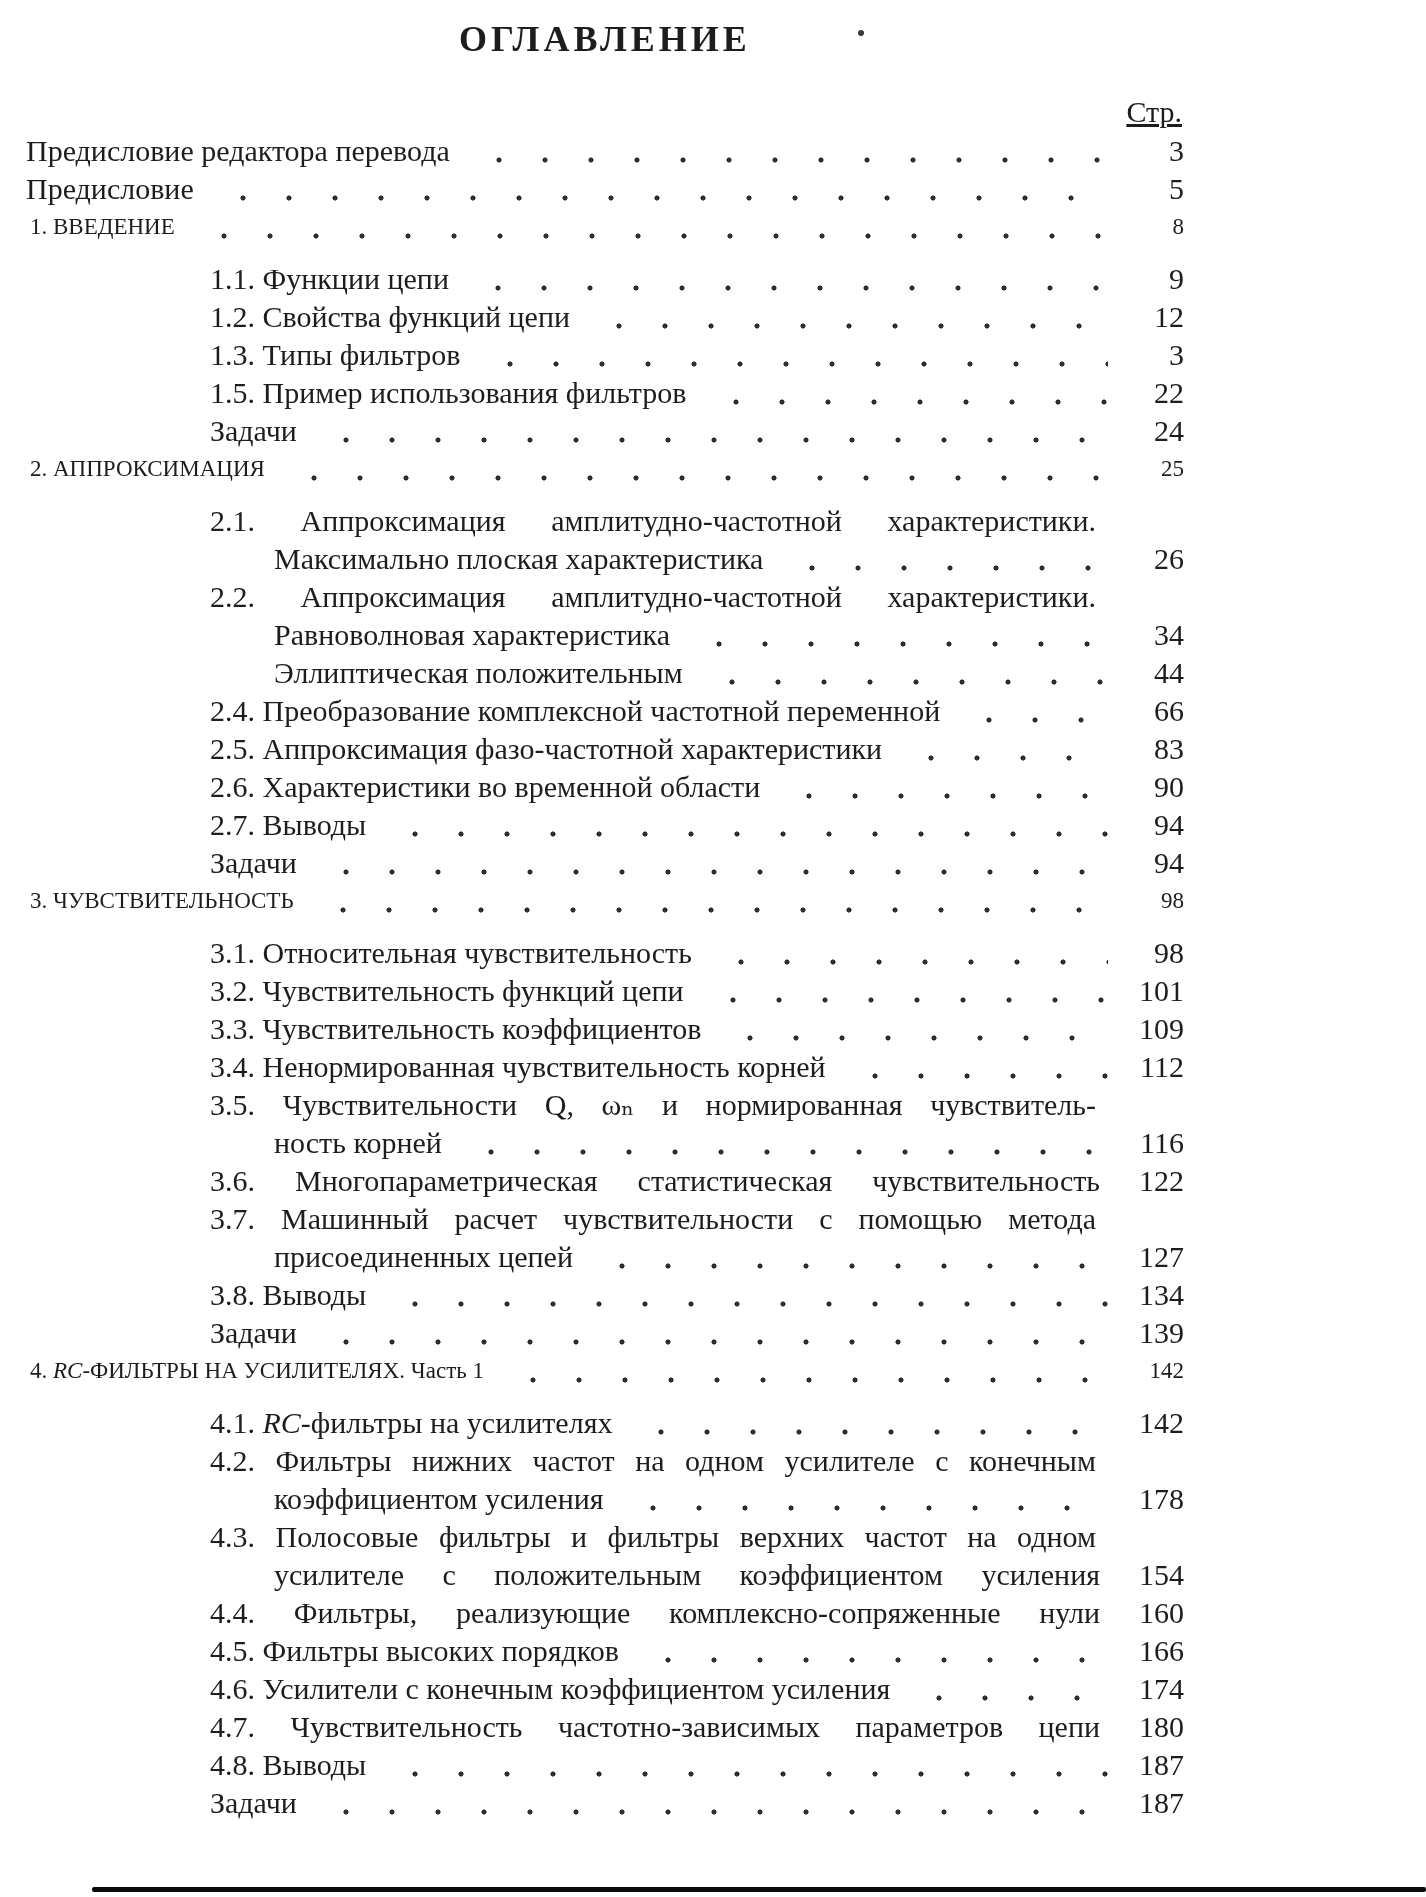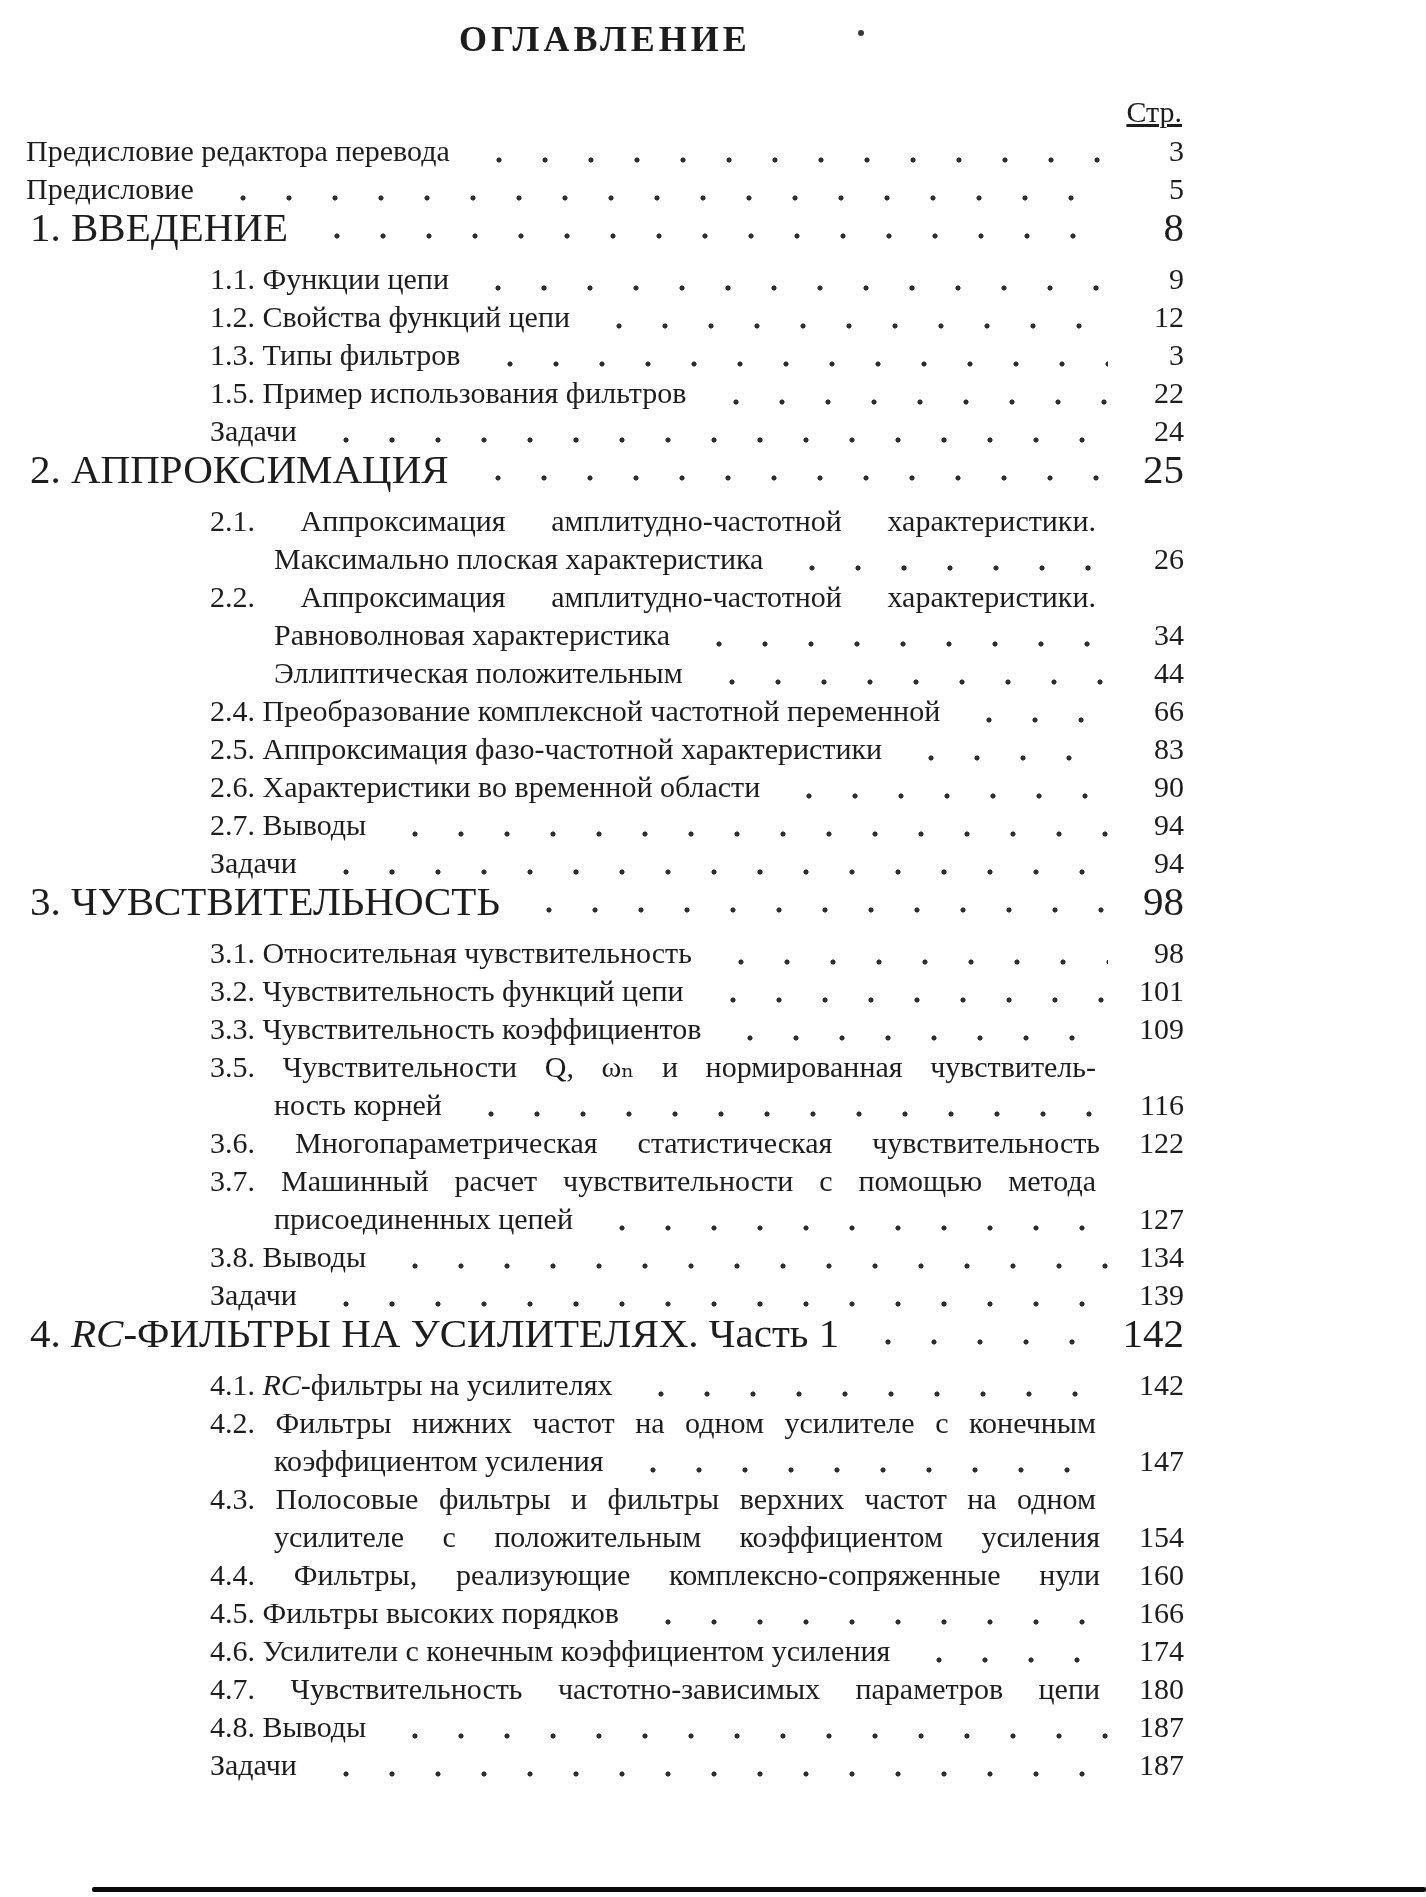--- a/index.html
+++ b/index.html
@@ -33,21 +33,21 @@
     padding-right: 2px;
     margin-bottom: 2px;
     text-decoration: underline;
   }
   .toc-list { width: 100%; }
   .entry {
     font-size: 30px;
     line-height: 38px;
   }
   .entry.chapter {
-    font-size: 41px;
+    font-size: 23px;
     margin-bottom: 14px;
     margin-left: 4px;
   }
   .entry.top { margin-left: 0; }
   .entry.sub .line { margin-left: 184px; }
   .entry.sub .line.cont { margin-left: 248px; }
   .line.pre {
     text-align: justify;
     text-align-last: justify;
     margin-right: 88px;
@@ -246,20 +246,27 @@
         </div>
       </div>
       <div class="entry sub">
         <div class="line final">
           <span class="txt">3.3. Чувствительность коэффициентов</span>
           <span class="leader"></span>
           <span class="page-num">109</span>
         </div>
       </div>
       <div class="entry sub">
+        <div class="line final">
+          <span class="txt">3.4. Ненормированная чувствительность корней</span>
+          <span class="leader"></span>
+          <span class="page-num">112</span>
+        </div>
+      </div>
+      <div class="entry sub">
         <div class="line pre">3.5. Чувствительности Q, ωₙ и нормированная чувствитель-</div>
         <div class="line final cont">
           <span class="txt">ность корней</span>
           <span class="leader"></span>
           <span class="page-num">116</span>
         </div>
       </div>
       <div class="entry sub">
         <div class="line final justify">
           <span class="txt">3.6. Многопараметрическая статистическая чувствительность</span>
@@ -300,21 +307,21 @@
           <span class="txt">4.1. <i>RC</i>-фильтры на усилителях</span>
           <span class="leader"></span>
           <span class="page-num">142</span>
         </div>
       </div>
       <div class="entry sub">
         <div class="line pre">4.2. Фильтры нижних частот на одном усилителе с конечным</div>
         <div class="line final cont">
           <span class="txt">коэффициентом усиления</span>
           <span class="leader"></span>
-          <span class="page-num">147</span>
+          <span class="page-num">178</span>
         </div>
       </div>
       <div class="entry sub">
         <div class="line pre">4.3. Полосовые фильтры и фильтры верхних частот на одном</div>
         <div class="line final cont justify">
           <span class="txt">усилителе с положительным коэффициентом усиления</span>
           <span class="page-num">154</span>
         </div>
       </div>
       <div class="entry sub">

